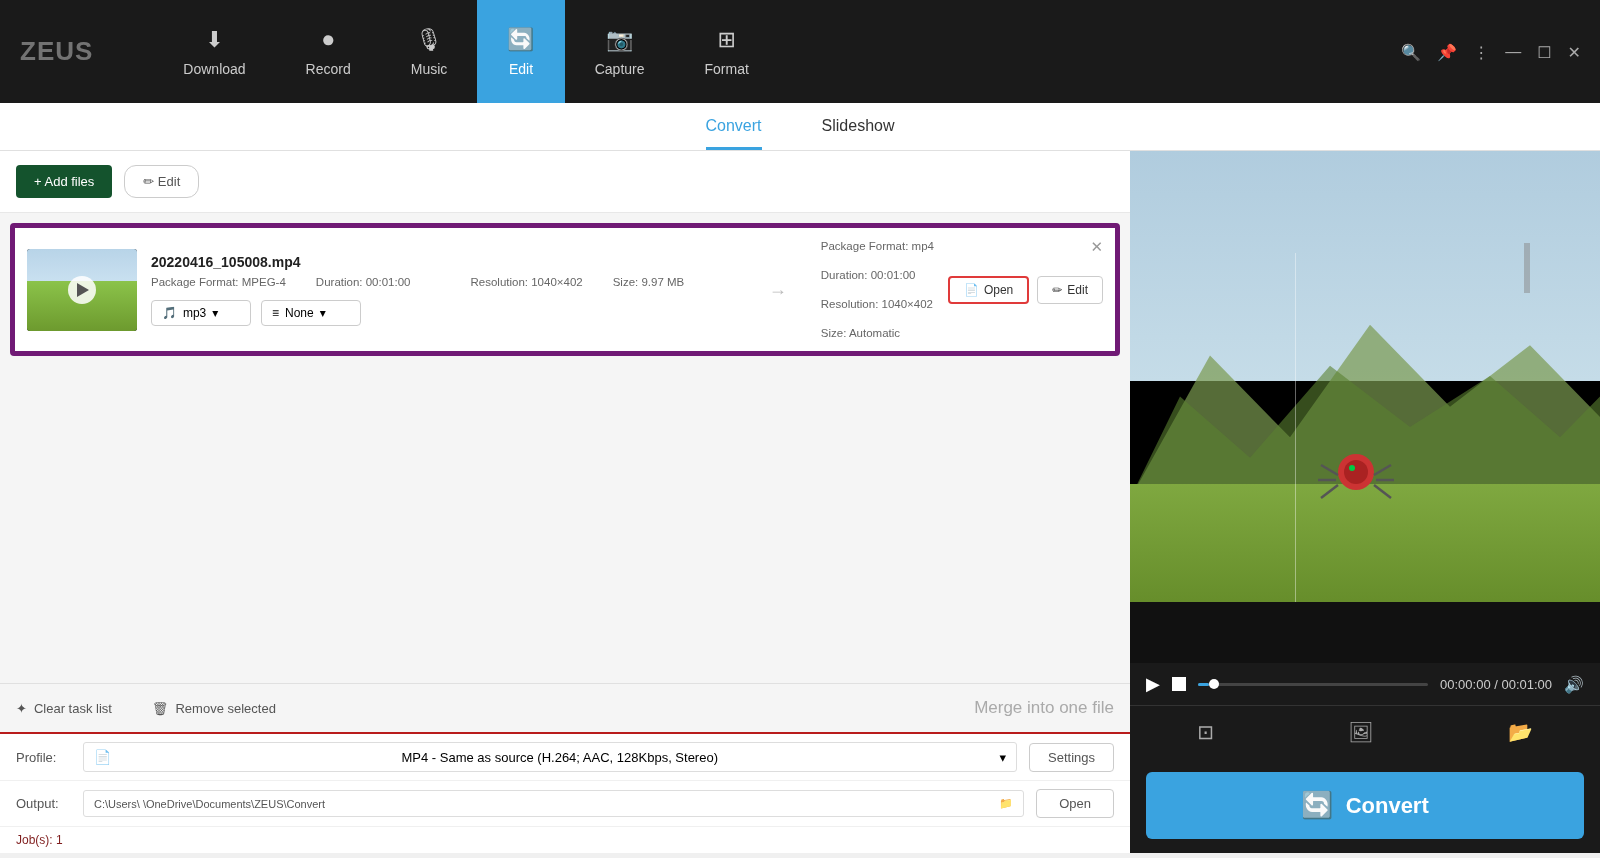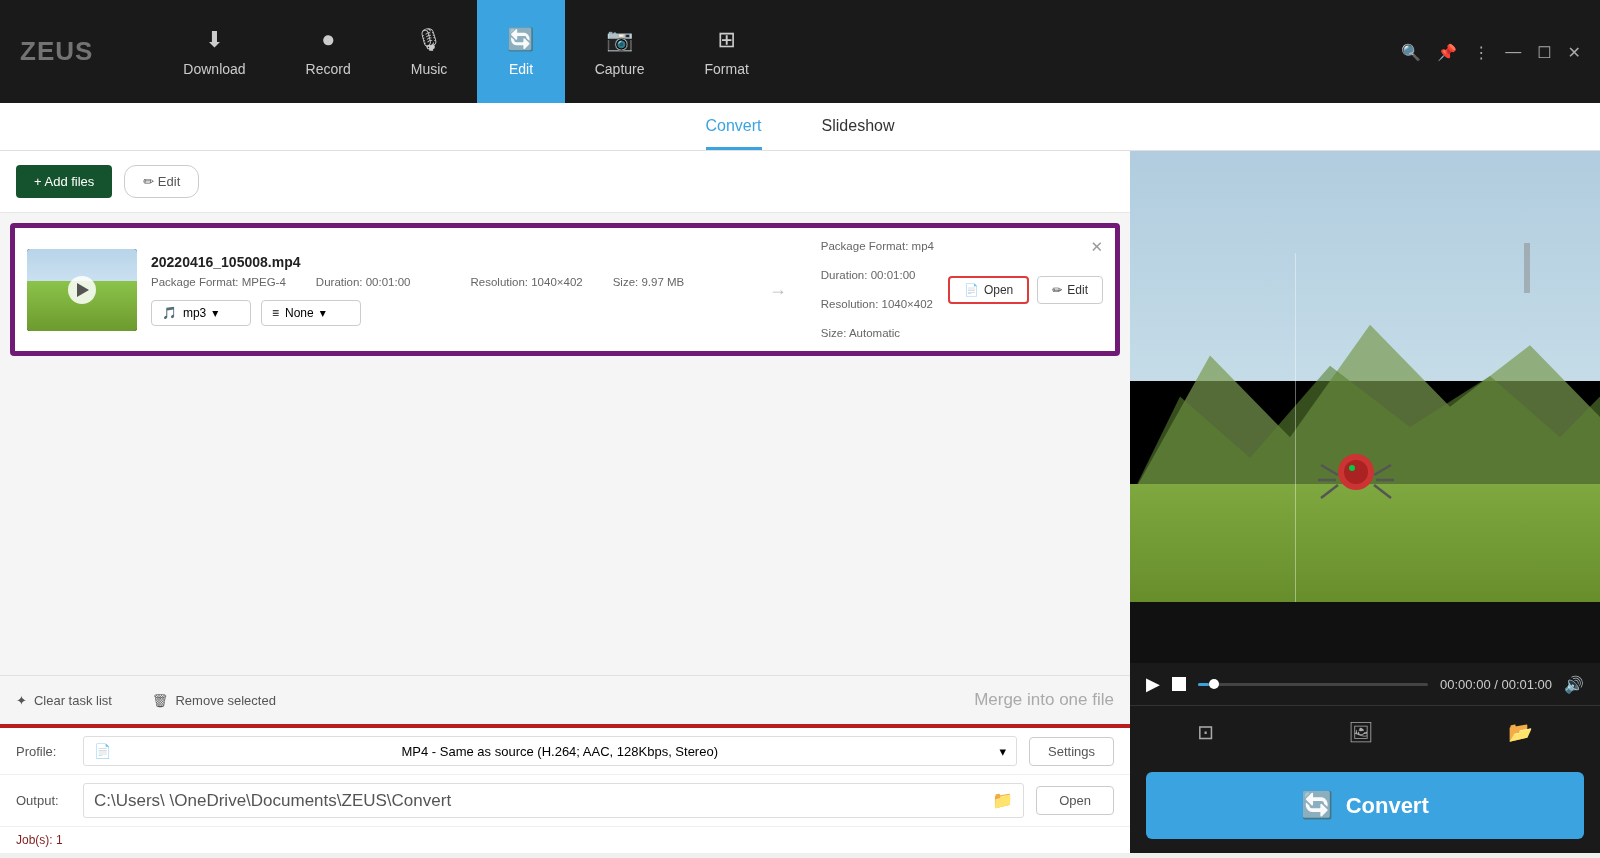--- a/index.html
+++ b/index.html
@@ -342,21 +342,21 @@
       padding: 6px 18px;
       font-size: 13px;
       cursor: pointer;
     }
     .output-path-box {
       flex: 1;
       border: 1px solid #ddd;
       border-radius: 3px;
       padding: 6px 10px;
       background: white;
-      font-size: 17px;
+      font-size: 11px;
       color: #555;
       display: flex;
       align-items: center;
       justify-content: space-between;
     }
     .btn-open {
       border: 1px solid #ccc;
       background: white;
       color: #555;
       border-radius: 4px;
@@ -514,21 +514,21 @@
       justify-content: center;
       gap: 12px;
     }
     .convert-icon {
       font-size: 26px;
     }
 
     
     .bottom-section {
       background: white;
-      border-top: 4px solid #b91c1c;
+      border-top: 2px solid #b91c1c;
       display: flex;
       flex-direction: column;
     }
   </style>
 </head>
 <body>
 
 <div class="top-nav">
   <div class="logo">ZEUS</div>
   <div class="nav-items">

